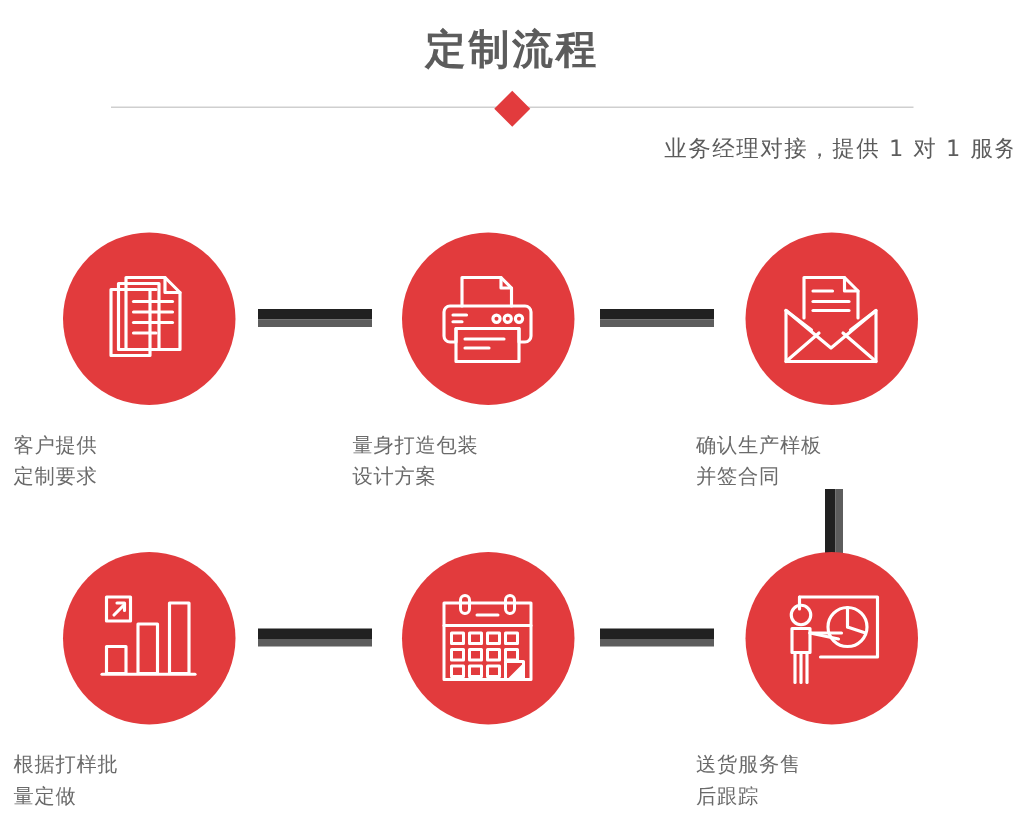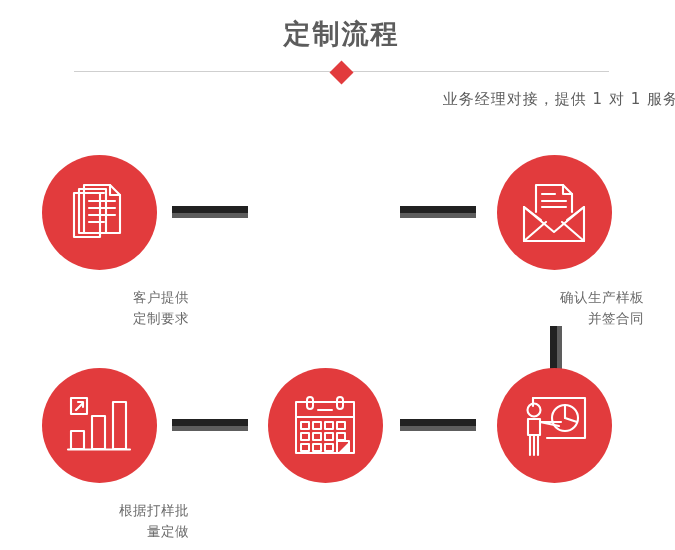--- a/index.html
+++ b/index.html
@@ -101,21 +101,21 @@
   }
   .circle svg {
     position: absolute;
     left: 50%;
     top: 50%;
     transform: translate(-50%, -50%);
     display: block;
   }
   .node-label {
     margin-top: 17px;
-    text-align: right;
+    text-align: left;
     font-size: 13.5px;
     color: #6a6a6a;
     line-height: 21px;
     white-space: pre-line;
     letter-spacing: 0.5px;
   }
 
   
   .conn-h {
     position: absolute;
@@ -214,20 +214,41 @@
           <line x1="23" y1="28" x2="49" y2="28"></line>
           <line x1="23" y1="35" x2="49" y2="35"></line>
           <line x1="23" y1="42" x2="38" y2="42"></line>
         </g>
       </svg>
     </div>
     <div class="node-label">客户提供
 定制要求</div>
   </div>
 
+  <div class="node col2 row1">
+    <div class="circle">
+      <svg width="68" height="64" viewBox="0 0 68 64">
+        <g fill="none" stroke="#ffffff" stroke-width="2.1" stroke-linejoin="round" stroke-linecap="round">
+          <path d="M17 23 V4 h26 l7 7 v12"></path>
+          <path d="M43 4 v7 h7"></path>
+          <path d="M9 23 h50 a4 4 0 0 1 4 4 v16 a4 4 0 0 1 -4 4 h-4 V38 H13 v9 H9 a4 4 0 0 1 -4 -4 V27 a4 4 0 0 1 4 -4 z"></path>
+          <line x1="11" y1="29" x2="20" y2="29"></line>
+          <line x1="11" y1="33.5" x2="17" y2="33.5"></line>
+          <circle cx="40" cy="31.5" r="2.4"></circle>
+          <circle cx="47.5" cy="31.5" r="2.4"></circle>
+          <circle cx="55" cy="31.5" r="2.4"></circle>
+          <path d="M13 38 h42 v22 H13 z"></path>
+          <line x1="19" y1="45" x2="45" y2="45"></line>
+          <line x1="19" y1="51" x2="35" y2="51"></line>
+        </g>
+      </svg>
+    </div>
+    <div class="node-label">量身打造包装
+设计方案</div>
+  </div>
 
   <div class="node col3 row1">
     <div class="circle">
       <svg width="68" height="62" viewBox="0 0 68 62">
         <g fill="none" stroke="#ffffff" stroke-width="2.1" stroke-linejoin="round" stroke-linecap="round">
           <path d="M16 30 V3 h27 l9 9 v18"></path>
           <path d="M43 3 v9 h9"></path>
           <line x1="22" y1="12" x2="35" y2="12"></line>
           <line x1="22" y1="19" x2="46" y2="19"></line>
           <line x1="22" y1="25" x2="46" y2="25"></line>
@@ -300,15 +321,17 @@
           <circle cx="13" cy="16" r="6.5"></circle>
           <path d="M7 25 h12 v16 h-12 z"></path>
           <path d="M9 41 v20"></path>
           <path d="M17 41 v20"></path>
           <path d="M13 41 v20"></path>
           <path d="M19 28 L40 28"></path>
           <path d="M19 28 L38 32"></path>
         </g>
       </svg>
     </div>
+    <div class="node-label">送货服务售
+后跟踪</div>
   </div>
 
 </div>
 
 </body></html>

